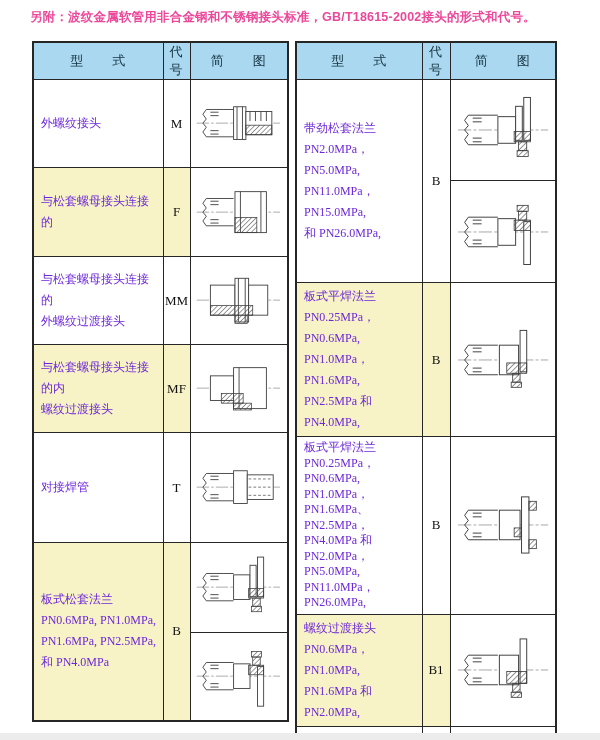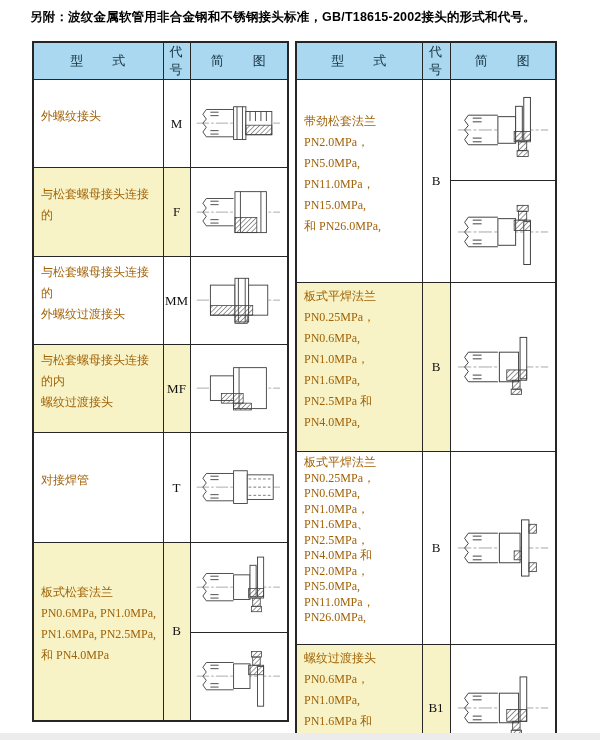--- a/index.html
+++ b/index.html
@@ -1,26 +1,26 @@
 <!DOCTYPE html>
 <html><head>
 <meta charset="utf-8">
 <style>
   html,body{margin:0;padding:0;background:#fff;}
   .page{position:relative;width:600px;height:740px;background:#ffffff;overflow:hidden;
         font-family:"Liberation Serif","DejaVu Serif",serif;}
   .caption{position:absolute;left:30px;top:9px;width:560px;
            font-family:"Liberation Sans","DejaVu Sans",sans-serif;
-           font-weight:bold;font-size:12.5px;color:#000000;letter-spacing:.2px;}
+           font-weight:bold;font-size:12.5px;color:#ec4899;letter-spacing:.2px;}
   table.jt{position:absolute;top:41px;border-collapse:collapse;table-layout:fixed;
            background:#fff;border:2px solid #262626;font-family:Liberation Serif, serif;}
   .jt th,.jt td{border:1px solid #262626;padding:0;}
   .jt th{background:#a9d8f0;font-size:13px;font-weight:normal;color:#14313f;height:24px;
          letter-spacing:1px;}
-  td.lbl{font-size:12px;line-height:21px;padding:3px 3px 18px 7px;color:#a16207;
+  td.lbl{font-size:12px;line-height:21px;padding:3px 3px 3px 7px;color:#6d28d9;
          white-space:pre-line;vertical-align:middle;}
   td.lbl.tight{line-height:15.5px;}
   td.code{text-align:center;font-size:13px;color:#111;vertical-align:middle;}
   td.hl{background:#f7f3c6;}
   td.dia{vertical-align:middle;text-align:center;background:#fff;}
   svg.diag{display:block;margin:2px auto;width:92%;height:auto;max-height:96px;}
   .ln{stroke:#3c3c3c;stroke-width:1.3;fill:none;}
   .sh{fill:#ffffff;stroke:#3c3c3c;stroke-width:1.3;}
   .ht{fill:url(#hatch);stroke:#3c3c3c;stroke-width:1.1;}
   .dsh{stroke:#3c3c3c;stroke-width:1;stroke-dasharray:4 3;fill:none;}

